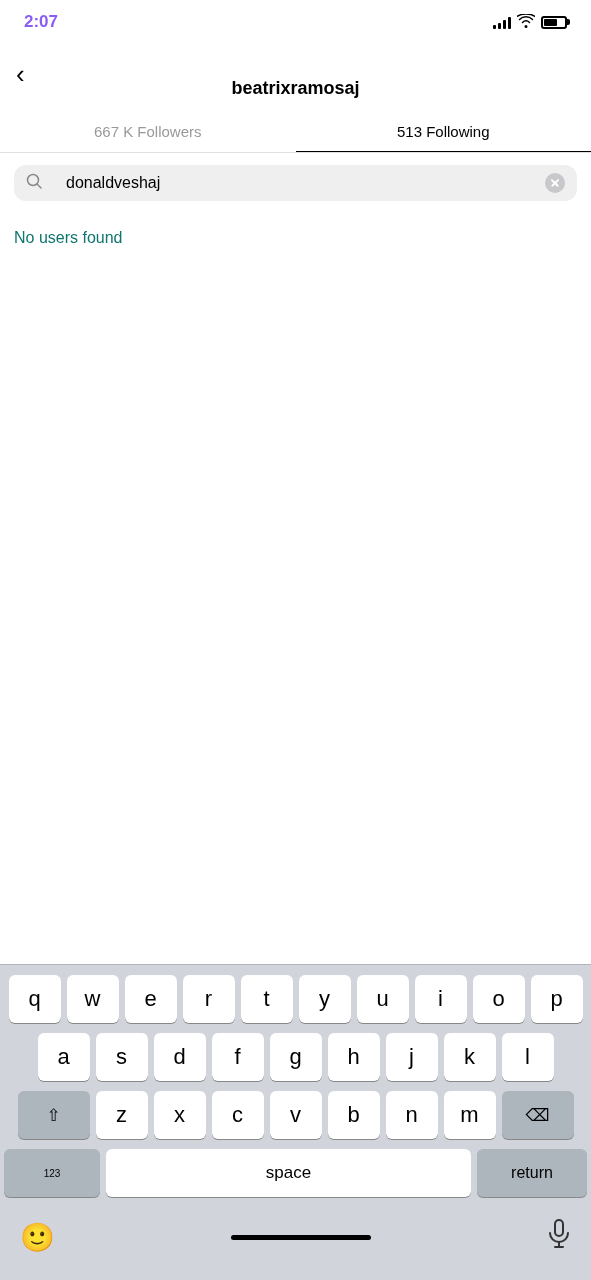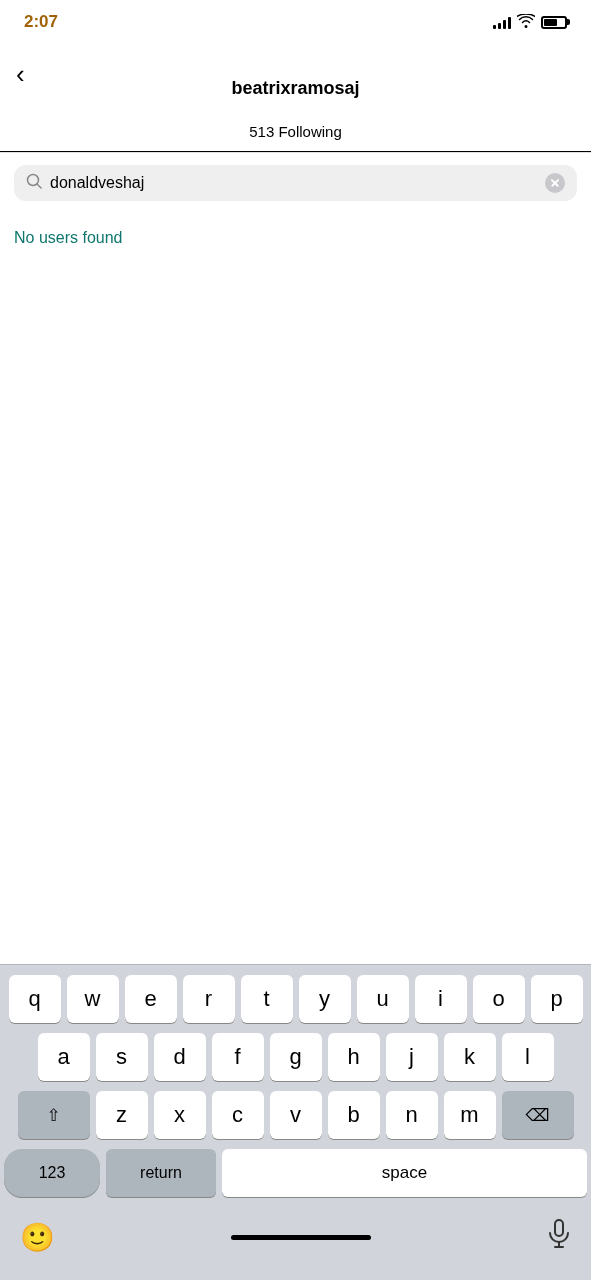--- a/index.html
+++ b/index.html
@@ -16,21 +16,21 @@
     .status-bar {
       display: flex;
       justify-content: space-between;
       align-items: center;
       padding: 12px 24px 8px;
       background: #fff;
     }
     .status-time {
       font-size: 17px;
       font-weight: 600;
-      color: #a16207;
+      color: #8b5cf6;
     }
     .status-icons {
       display: flex;
       align-items: center;
       gap: 6px;
     }
     .signal-bars {
       display: flex;
       align-items: flex-end;
       gap: 2px;
@@ -135,21 +135,21 @@
     .search-container {
       padding: 12px 14px;
       background: #fff;
     }
     .search-bar {
       display: flex;
       align-items: center;
       background: #efefef;
       border-radius: 12px;
       padding: 8px 12px;
-      gap: 8px;
+      gap: 24px;
     }
     .search-icon-wrap {
       color: #888;
       font-size: 16px;
       flex-shrink: 0;
     }
     .search-input {
       flex: 1;
       border: none;
       background: transparent;
@@ -231,22 +231,21 @@
       font-size: 17px;
     }
     .key-shift {
       width: 72px;
     }
     .key-backspace {
       width: 72px;
     }
     .key-123 {
       width: 96px;
-      font-size: 16px;
-      border-radius: 18px;
+      font-size: 10px;
     }
     .key-space {
       flex: 1;
       font-size: 17px;
     }
     .key-return {
       width: 110px;
       font-size: 16px;
     }
     .keyboard-bottom-row {
@@ -300,20 +299,23 @@
     </div>
   </div>
 </div>
 
 <div class="header">
   <span class="back-button">‹</span>
   <span class="header-title">beatrixramosaj</span>
 </div>
 
 <div class="tabs-container">
+  <div class="tab">
+    <span>667 K Followers</span>
+  </div>
   <div class="tab active">
     <span>513 Following</span>
   </div>
 </div>
 
 <div class="search-container">
   <div class="search-bar">
     <span class="search-icon-wrap">
       <svg width="16" height="16" viewBox="0 0 16 16" fill="none">
         <circle cx="7" cy="7" r="5.5" stroke="#888" stroke-width="1.5"></circle>
@@ -423,25 +425,25 @@
       </div>
     <div class="key key-special key-backspace">
         <span>⌫</span>
       </div>
   </div>
 
   <div class="key-row">
     <div class="key key-special key-123">
         <span>123</span>
       </div>
+    <div class="key key-space">
+        <span>space</span>
+      </div>
     <div class="key key-special key-return">
         <span>return</span>
-      </div>
-    <div class="key key-space">
-        <span>space</span>
       </div>
   </div>
 
   <div class="keyboard-bottom-bar">
     <div class="keyboard-bottom-row">
       <span class="emoji-btn">🙂</span>
       <div class="home-indicator"></div>
       <span class="mic-btn">
         <svg width="24" height="30" viewBox="0 0 24 30" fill="none">
           <rect x="8" y="1" width="8" height="16" rx="4" stroke="#333" stroke-width="2" fill="none"></rect>

